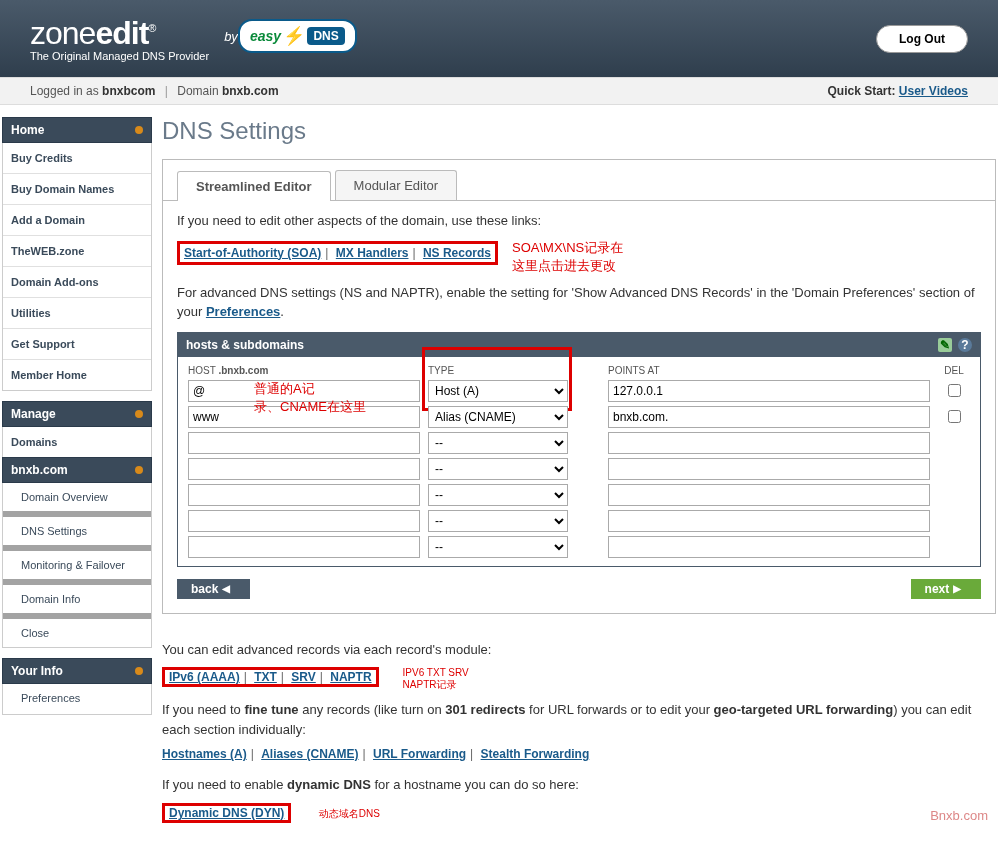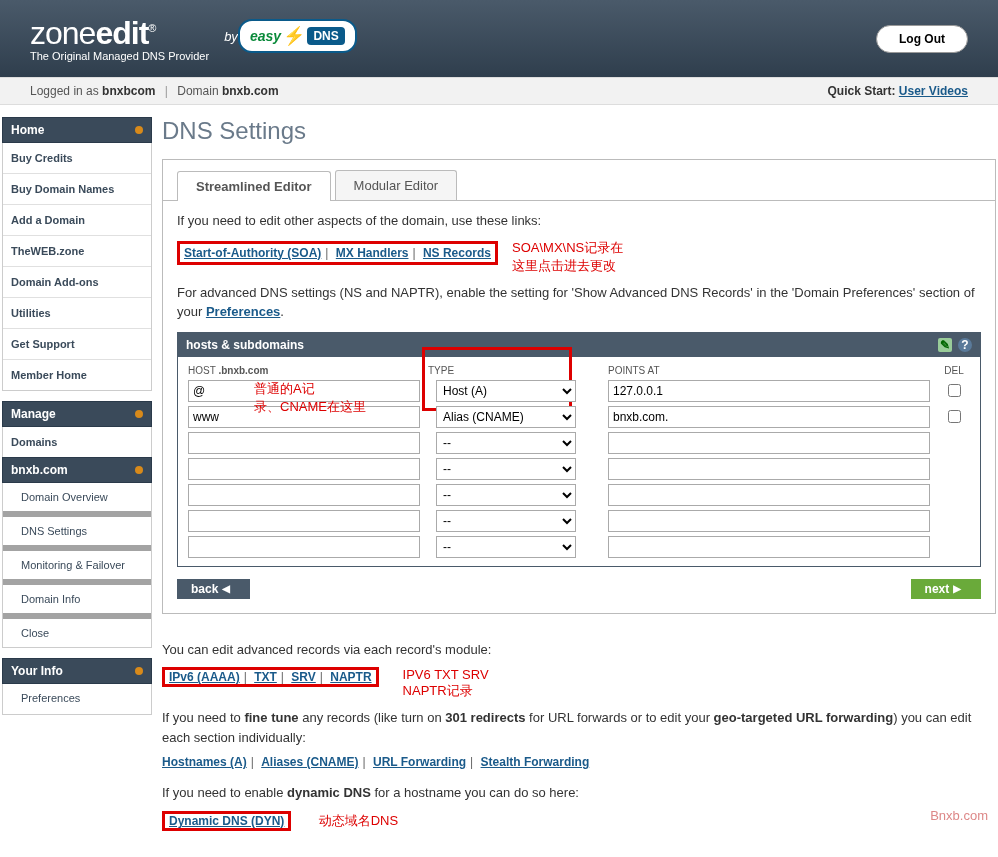--- a/index.html
+++ b/index.html
@@ -68,33 +68,33 @@
   .icon-help { background: #5a7a9a; color: #fff; border-radius: 50%; }
   
   .records-table { width: 100%; padding: 6px; }
   .th-row { display: flex; font-size: 10px; color: #555; padding: 2px 0; }
   .col-host { flex: 0 0 240px; padding: 0 4px; }
   .col-type { flex: 0 0 180px; padding: 0 4px; position: relative; }
   .col-points { flex: 1; padding: 0 4px; }
   .col-del { flex: 0 0 40px; text-align: center; }
   .tr-row { display: flex; padding: 2px 0; align-items: center; }
   .tr-row input[type=text] { width: 100%; border: 1px solid #aaa; padding: 3px 4px; font-size: 12px; height: 22px; }
-  .tr-row select { width: 140px; border: 1px solid #aaa; padding: 2px; font-size: 12px; height: 22px; background: #fff; margin-left: 8px; }
+  .tr-row select { width: 140px; border: 1px solid #aaa; padding: 2px; font-size: 12px; height: 22px; background: #fff; }
   .tr-row input[type=checkbox] { margin: 0 auto; display: block; }
   .type-annot-box { border: 3px solid #d00; position: absolute; top: -18px; left: -2px; width: 150px; height: 64px; pointer-events: none; }
   
   
   .nav-row { display: flex; justify-content: space-between; margin-top: 12px; }
   .nav-btn { padding: 3px 20px 3px 14px; color: #fff; font-weight: bold; font-size: 12px; cursor: pointer; display: flex; align-items: center; gap: 4px; }
   .nav-back { background: #4a5a6a; }
   .nav-next { background: #6aaa3a; }
   .nav-arrow { font-size: 10px; }
   
   .annot-box-2 { border: 3px solid #d00; display: inline-block; padding: 0 4px; }
-  .red-inline { color: #d00; font-size: 13px; margin-left: 24px; }
+  .red-inline { color: #d00; font-size: 10px; margin-left: 24px; }
   
   .watermark { position: fixed; bottom: 34px; right: 10px; color: #d88; font-size: 13px; }
 </style>
 </head>
 <body>
 
 <div class="header">
   <div class="logo-area">
     <div class="logo-main">
       <span class="logo-text"><span>zone</span><span class="logo-bold">edit</span><sup style="font-size:11px">®</sup></span>

